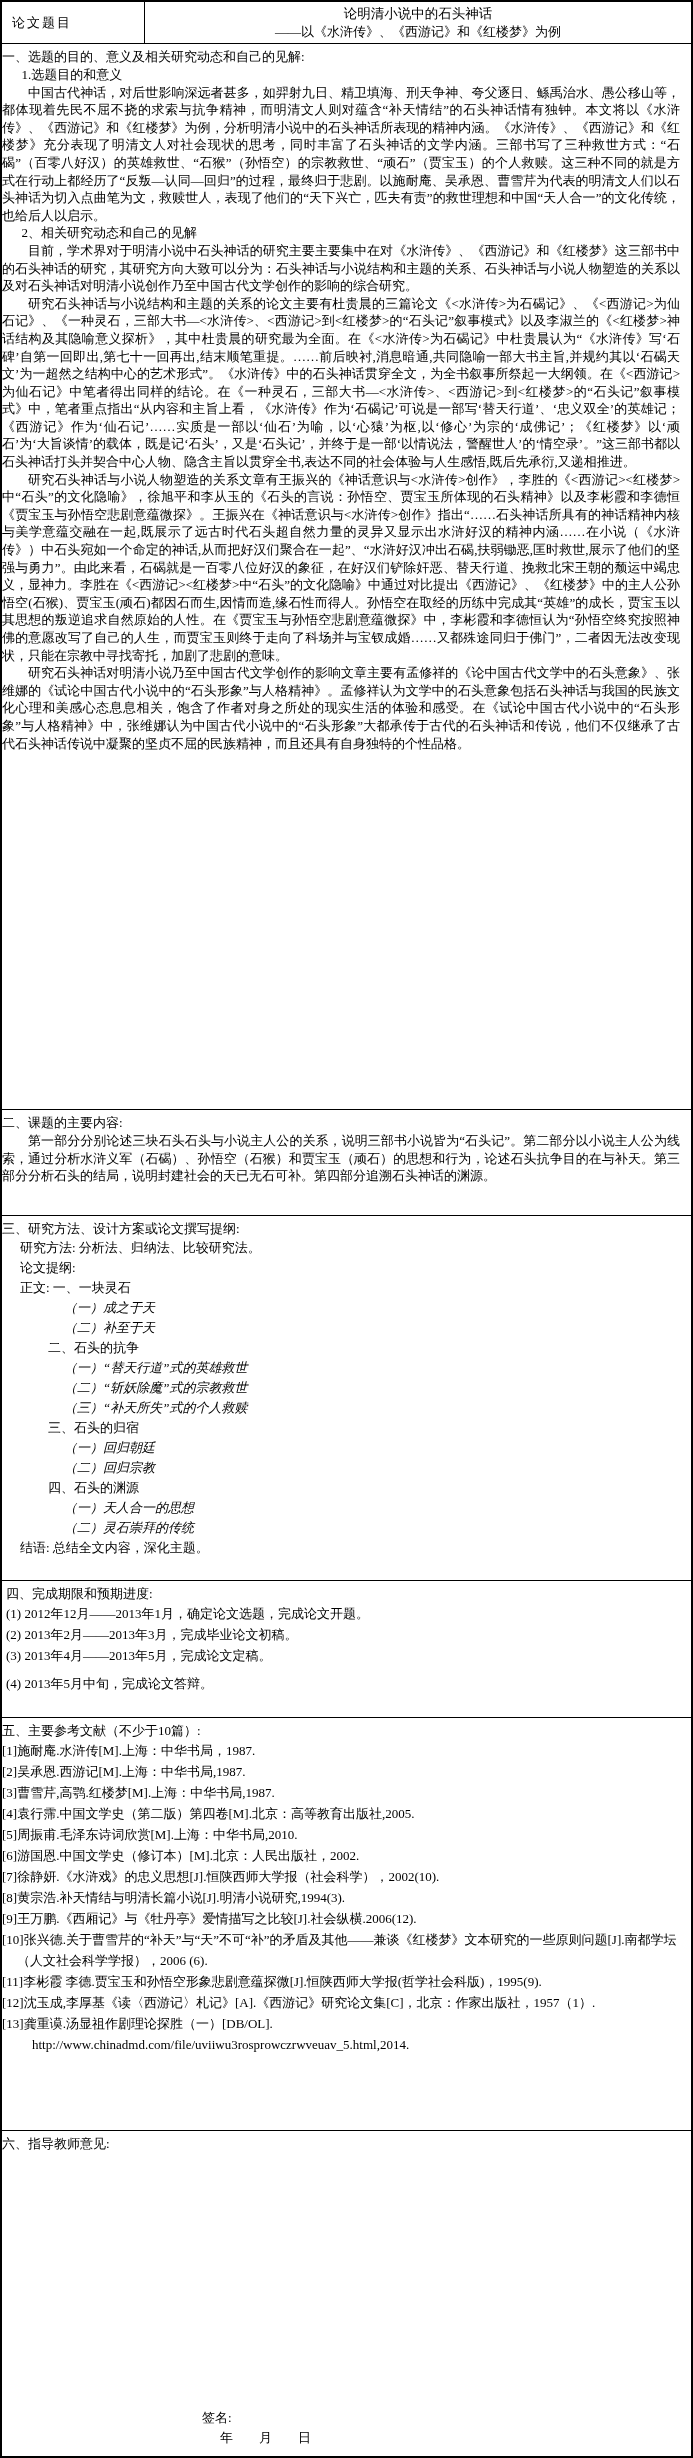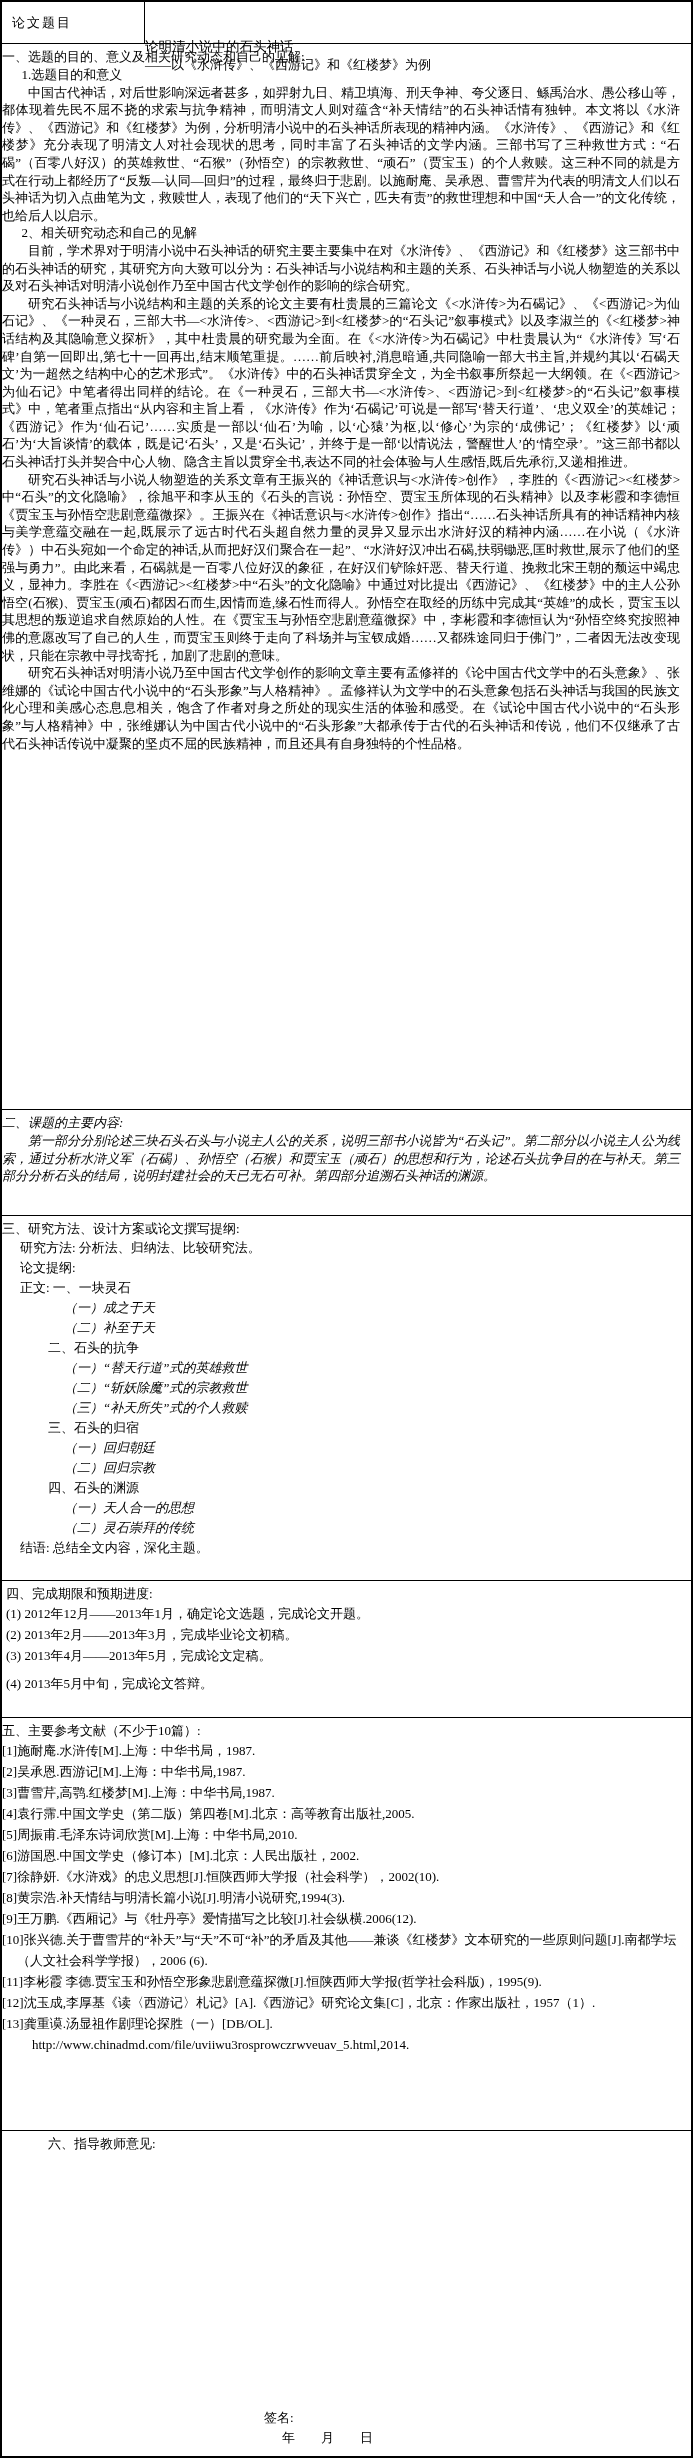--- a/index.html
+++ b/index.html
@@ -14,50 +14,50 @@
     overflow:hidden;
     position:relative;
   }
   
   .hdr { display:flex; height:42px; border-bottom:1px solid #000; }
   .hdr-label {
     width:143px; border-right:1px solid #000;
     display:flex; align-items:center; padding-left:10px;
     letter-spacing:2px;
   }
-  .hdr-title { flex:1; padding-top:3px; line-height:18px;margin-top:33px; }
+  .hdr-title { flex:1; text-align:center; padding-top:3px; line-height:18px; }
   .hdr-title .t1 { font-size:13.5px; }
   .hdr-title .t2 { font-size:13px; }
   
   .sec { border-bottom:1px solid #000; padding:3px 11px 0 0; overflow:hidden; }
-  .sec:last-child { border-bottom:none;margin-left:46px; }
+  .sec:last-child { border-bottom:none; }
   .sec-h { line-height:19px; }
   .s1 { height:1066px; }
-  .s2 { height:106px;font-style:italic; }
+  .s2 { height:106px; }
   .s3 { height:365px; }
   .s4 { height:137px; }
   .s5 { height:413px; }
   .s6 { height:327px; position:relative; }
   .body-text { line-height:17.6px; text-align:justify; }
   .para { text-indent:2em; }
   .sub-h { text-indent:1.5em; }
   
   .outline { line-height:20px; }
   .ind1 { padding-left:18px; }
   .ind2 { padding-left:46px; }
   .ind3 { padding-left:62px;font-style:italic; }
   
   .sched { line-height:21px; padding-left:4px; }
   .sched .gap { margin-top:7px; }
   
   .refs { line-height:21px; }
   .ref { padding-left:15px; text-indent:-15px; text-align:left; }
   .ref-url { padding-left:30px; text-indent:0; }
   
-  .sig-block { position:absolute; left:16px; right:0; bottom:10px; }
+  .sig-block { position:absolute; left:0; right:0; bottom:10px; }
   .sig-line { padding-left:200px; line-height:20px; }
   .date-line { padding-left:218px; line-height:20px; }
 </style>
 </head>
 <body>
 
 <div class="doc">
 
   <div class="hdr">
     <div class="hdr-label">

